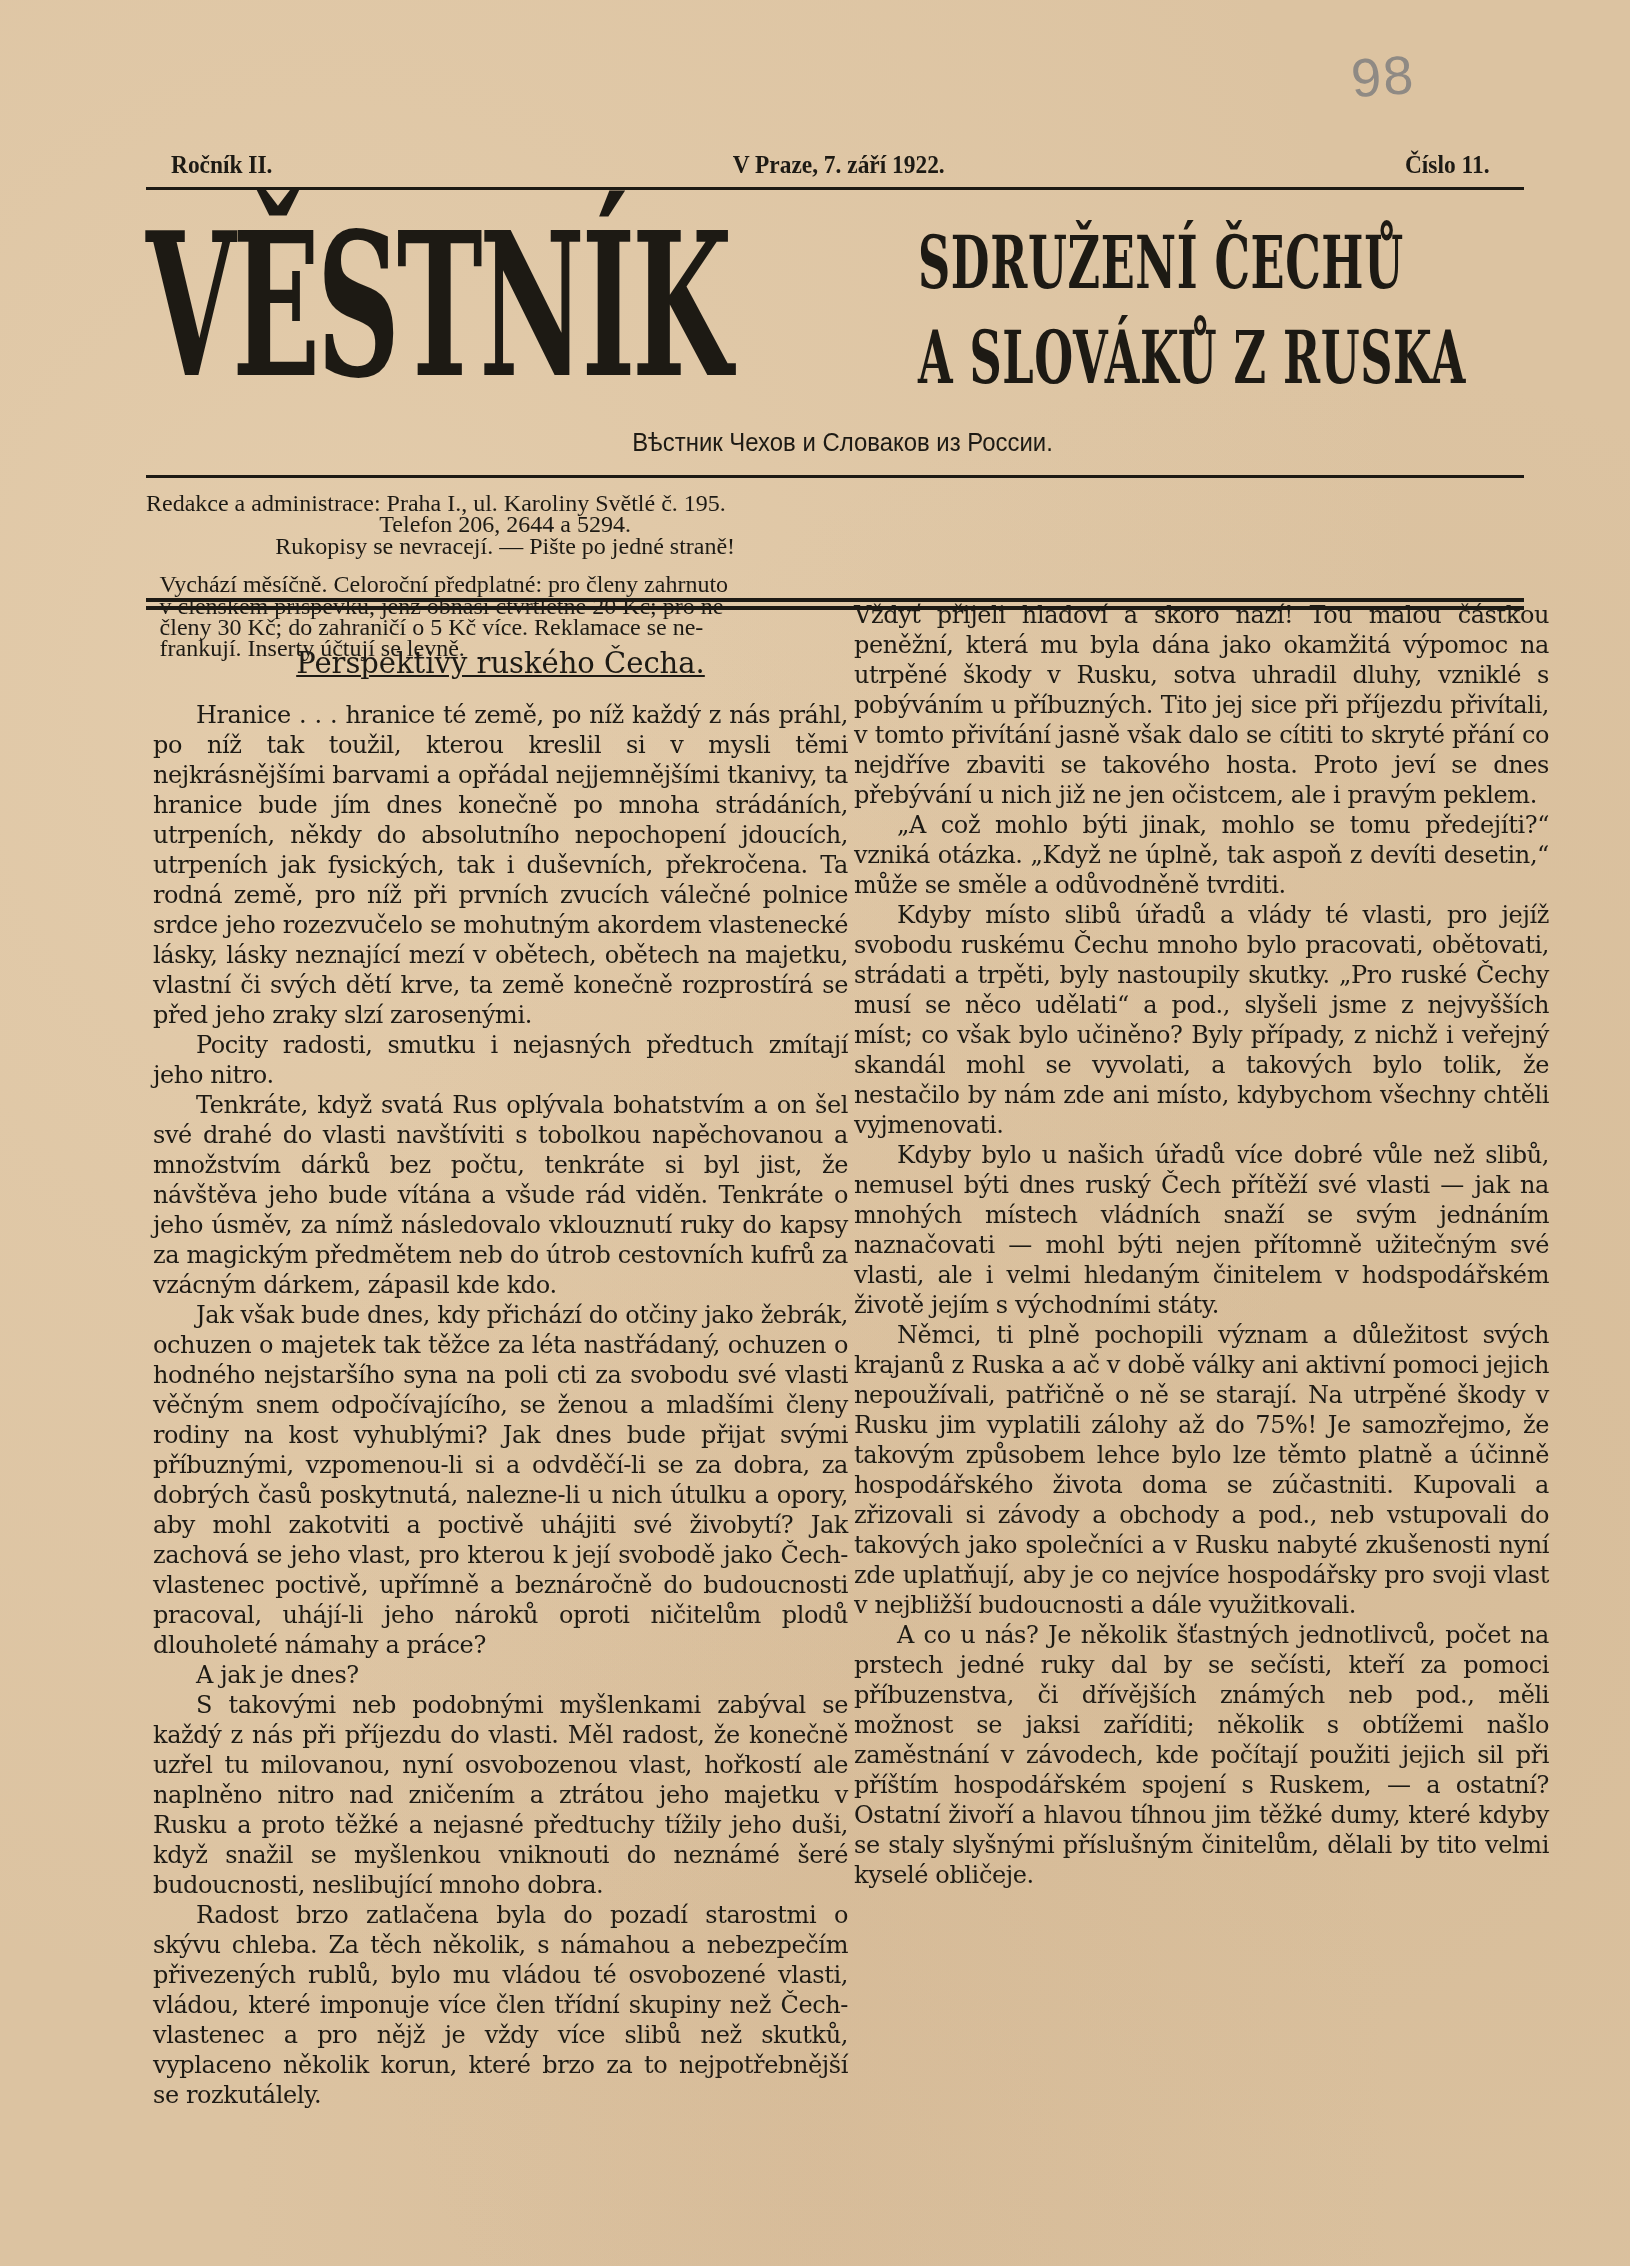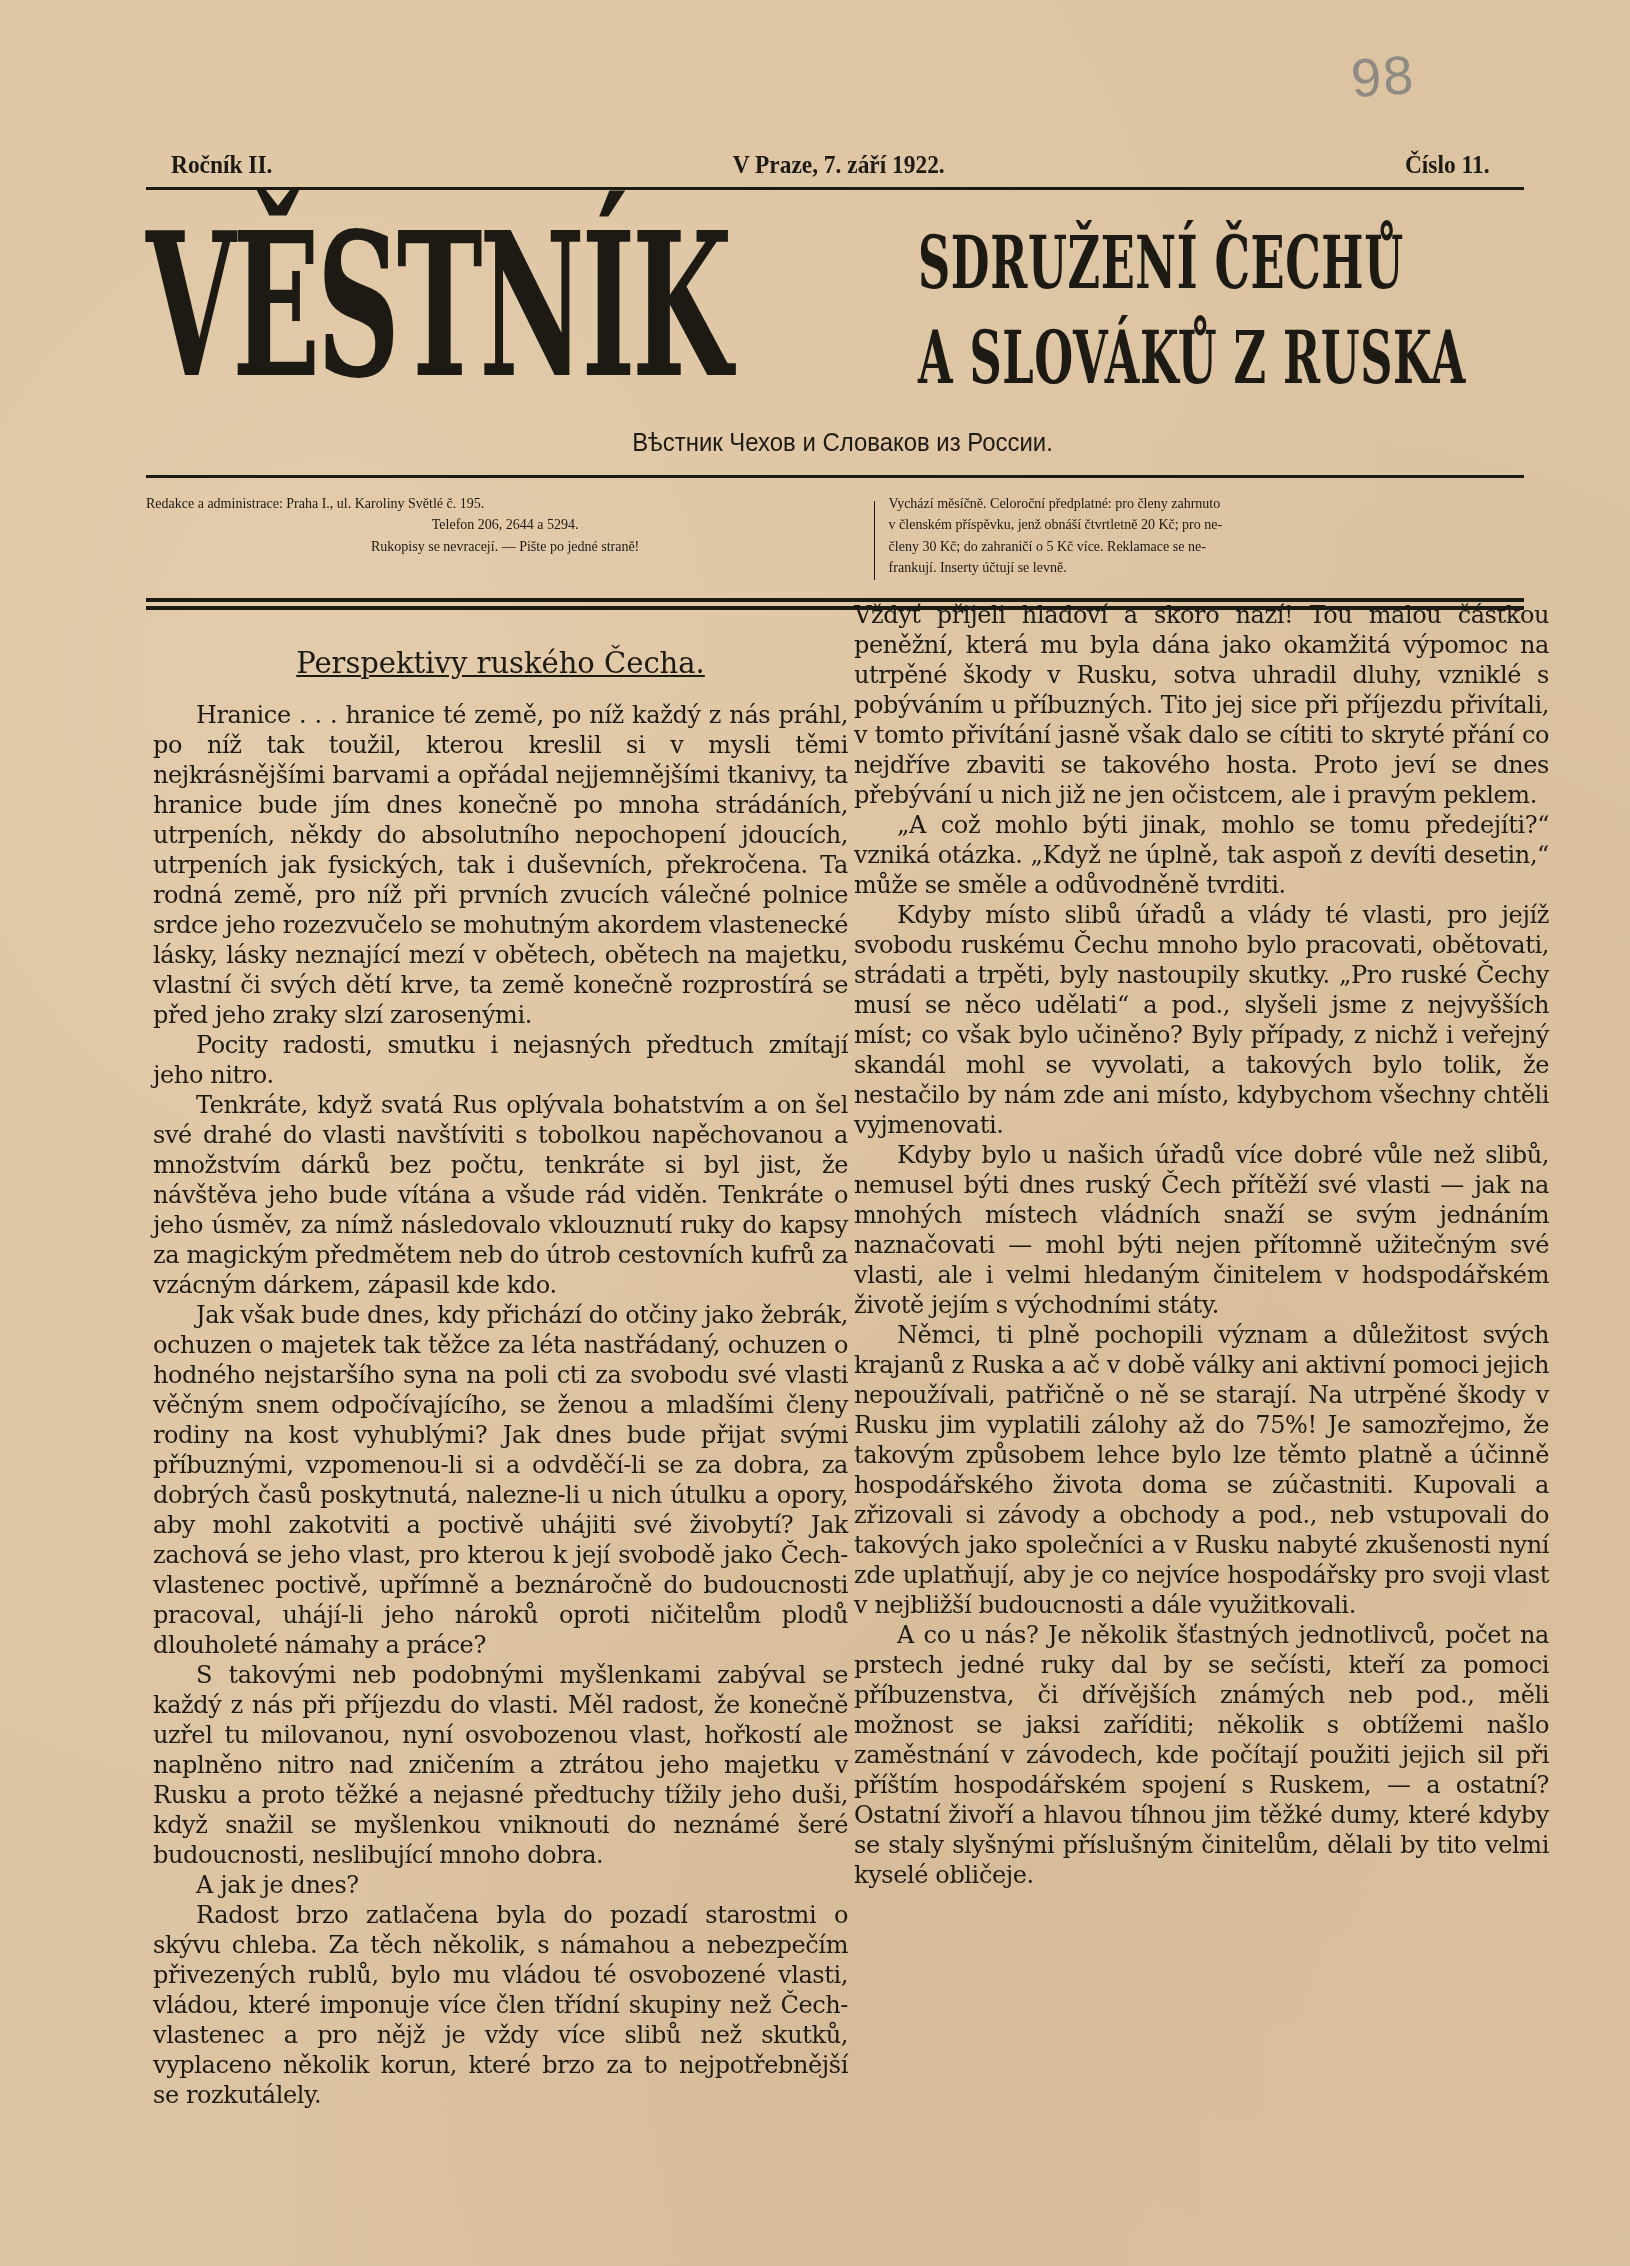--- a/index.html
+++ b/index.html
@@ -38,21 +38,21 @@
       line-height: 95px; letter-spacing: 1px;
       transform: scaleX(0.62); transform-origin: left top; white-space: nowrap;
     }
     .russian {
       position: absolute; left: 532px; top: 427px; width: 621px; text-align: center;
       font-family: "Liberation Sans", sans-serif; font-size: 26px;
       transform: scaleX(0.92); transform-origin: center;
     }
     .info {
       position: absolute; top: 493px; left: 146px; width: 1378px; height: 97px;
-      display: flex; font-family: "Liberation Serif", serif; font-size: 14px; line-height: 21.3px;
+      display: flex; font-family: "Liberation Serif", serif; font-size: 24px; line-height: 21.3px; flex-direction: column;
     }
     .info-left { width: 728px; text-align: center; padding-right: 9.7px; box-sizing: border-box; }
     .info-left div:first-child { text-align: left; }
     .info-divider { width: 1px; background: #1d1a14; margin: 7.8px 0 9.7px 0; }
     .info-right { flex: 1; padding-left: 13.6px; text-align: justify; }
     .info-right .c { }
     .col {
       position: absolute; top: 631px; width: 695px;
       font-family: "DejaVu Serif", serif; font-size: 24px; line-height: 30px;
       text-align: justify; letter-spacing: -0.4px;
@@ -102,22 +102,22 @@
 </div>
 <div class="rule" style="top:598px;height:3.9px;"></div>
 <div class="rule" style="top:606px;height:3.9px;"></div>
 
 <div class="col col-left">
   <div class="article-title">Perspektivy ruského Čecha.</div>
   <p>Hranice . . . hranice té země, po níž každý z nás práhl, po níž tak toužil, kterou kreslil si v mysli těmi nejkrásnějšími barvami a opřádal nejjemnějšími tkanivy, ta hranice bude jím dnes konečně po mnoha strádáních, utrpeních, někdy do absolutního nepochopení jdoucích, utrpeních jak fysických, tak i duševních, překročena. Ta rodná země, pro níž při prvních zvucích válečné polnice srdce jeho rozezvučelo se mohutným akordem vlastenecké lásky, lásky neznající mezí v obětech, obětech na majetku, vlastní či svých dětí krve, ta země konečně rozprostírá se před jeho zraky slzí zarosenými.</p>
   <p>Pocity radosti, smutku i nejasných předtuch zmítají jeho nitro.</p>
   <p>Tenkráte, když svatá Rus oplývala bohatstvím a on šel své drahé do vlasti navštíviti s tobolkou napěchovanou a množstvím dárků bez počtu, tenkráte si byl jist, že návštěva jeho bude vítána a všude rád viděn. Tenkráte o jeho úsměv, za nímž následovalo vklouznutí ruky do kapsy za magickým předmětem neb do útrob cestovních kufrů za vzácným dárkem, zápasil kde kdo.</p>
   <p>Jak však bude dnes, kdy přichází do otčiny jako žebrák, ochuzen o majetek tak těžce za léta nastřádaný, ochuzen o hodného nejstaršího syna na poli cti za svobodu své vlasti věčným snem odpočívajícího, se ženou a mladšími členy rodiny na kost vyhublými? Jak dnes bude přijat svými příbuznými, vzpomenou-li si a odvděčí-li se za dobra, za dobrých časů poskytnutá, nalezne-li u nich útulku a opory, aby mohl zakotviti a poctivě uhájiti své živobytí? Jak zachová se jeho vlast, pro kterou k její svobodě jako Čech-vlastenec poctivě, upřímně a beznáročně do budoucnosti pracoval, uhájí-li jeho nároků oproti ničitelům plodů dlouholeté námahy a práce?</p>
+  <p>A jak je dnes?</p>
   <p>S takovými neb podobnými myšlenkami zabýval se každý z nás při příjezdu do vlasti. Měl radost, že konečně uzřel tu milovanou, nyní osvobozenou vlast, hořkostí ale naplněno nitro nad zničením a ztrátou jeho majetku v Rusku a proto těžké a nejasné předtuchy tížily jeho duši, když snažil se myšlenkou vniknouti do neznámé šeré budoucnosti, neslibující mnoho dobra.</p>
-  <p>A jak je dnes?</p>
   <p>Radost brzo zatlačena byla do pozadí starostmi o skývu chleba. Za těch několik, s námahou a nebezpečím přivezených rublů, bylo mu vládou té osvobozené vlasti, vládou, které imponuje více člen třídní skupiny než Čech-vlastenec a pro nějž je vždy více slibů než skutků, vyplaceno několik korun, které brzo za to nejpotřebnější se rozkutálely.</p>
 </div>
 
 <div class="col col-right">
   <p class="noindent">Vždyť přijeli hladoví a skoro nazí! Tou malou částkou peněžní, která mu byla dána jako okamžitá výpomoc na utrpěné škody v Rusku, sotva uhradil dluhy, vzniklé s pobýváním u příbuzných. Tito jej sice při příjezdu přivítali, v tomto přivítání jasně však dalo se cítiti to skryté přání co nejdříve zbaviti se takového hosta. Proto jeví se dnes přebývání u nich již ne jen očistcem, ale i pravým peklem.</p>
   <p>„A což mohlo býti jinak, mohlo se tomu předejíti?“ vzniká otázka. „Když ne úplně, tak aspoň z devíti desetin,“ může se směle a odůvodněně tvrditi.</p>
   <p>Kdyby místo slibů úřadů a vlády té vlasti, pro jejíž svobodu ruskému Čechu mnoho bylo pracovati, obětovati, strádati a trpěti, byly nastoupily skutky. „Pro ruské Čechy musí se něco udělati“ a pod., slyšeli jsme z nejvyšších míst; co však bylo učiněno? Byly případy, z nichž i veřejný skandál mohl se vyvolati, a takových bylo tolik, že nestačilo by nám zde ani místo, kdybychom všechny chtěli vyjmenovati.</p>
   <p>Kdyby bylo u našich úřadů více dobré vůle než slibů, nemusel býti dnes ruský Čech přítěží své vlasti — jak na mnohých místech vládních snaží se svým jednáním naznačovati — mohl býti nejen přítomně užitečným své vlasti, ale i velmi hledaným činitelem v hodspodářském životě jejím s východními státy.</p>
   <p>Němci, ti plně pochopili význam a důležitost svých krajanů z Ruska a ač v době války ani aktivní pomoci jejich nepoužívali, patřičně o ně se starají. Na utrpěné škody v Rusku jim vyplatili zálohy až do 75%! Je samozřejmo, že takovým způsobem lehce bylo lze těmto platně a účinně hospodářského života doma se zúčastniti. Kupovali a zřizovali si závody a obchody a pod., neb vstupovali do takových jako společníci a v Rusku nabyté zkušenosti nyní zde uplatňují, aby je co nejvíce hospodářsky pro svoji vlast v nejbližší budoucnosti a dále využitkovali.</p>
   <p>A co u nás? Je několik šťastných jednotlivců, počet na prstech jedné ruky dal by se sečísti, kteří za pomoci příbuzenstva, či dřívějších známých neb pod., měli možnost se jaksi zaříditi; několik s obtížemi našlo zaměstnání v závodech, kde počítají použiti jejich sil při příštím hospodářském spojení s Ruskem, — a ostatní? Ostatní živoří a hlavou tíhnou jim těžké dumy, které kdyby se staly slyšnými příslušným činitelům, dělali by tito velmi kyselé obličeje.</p>

